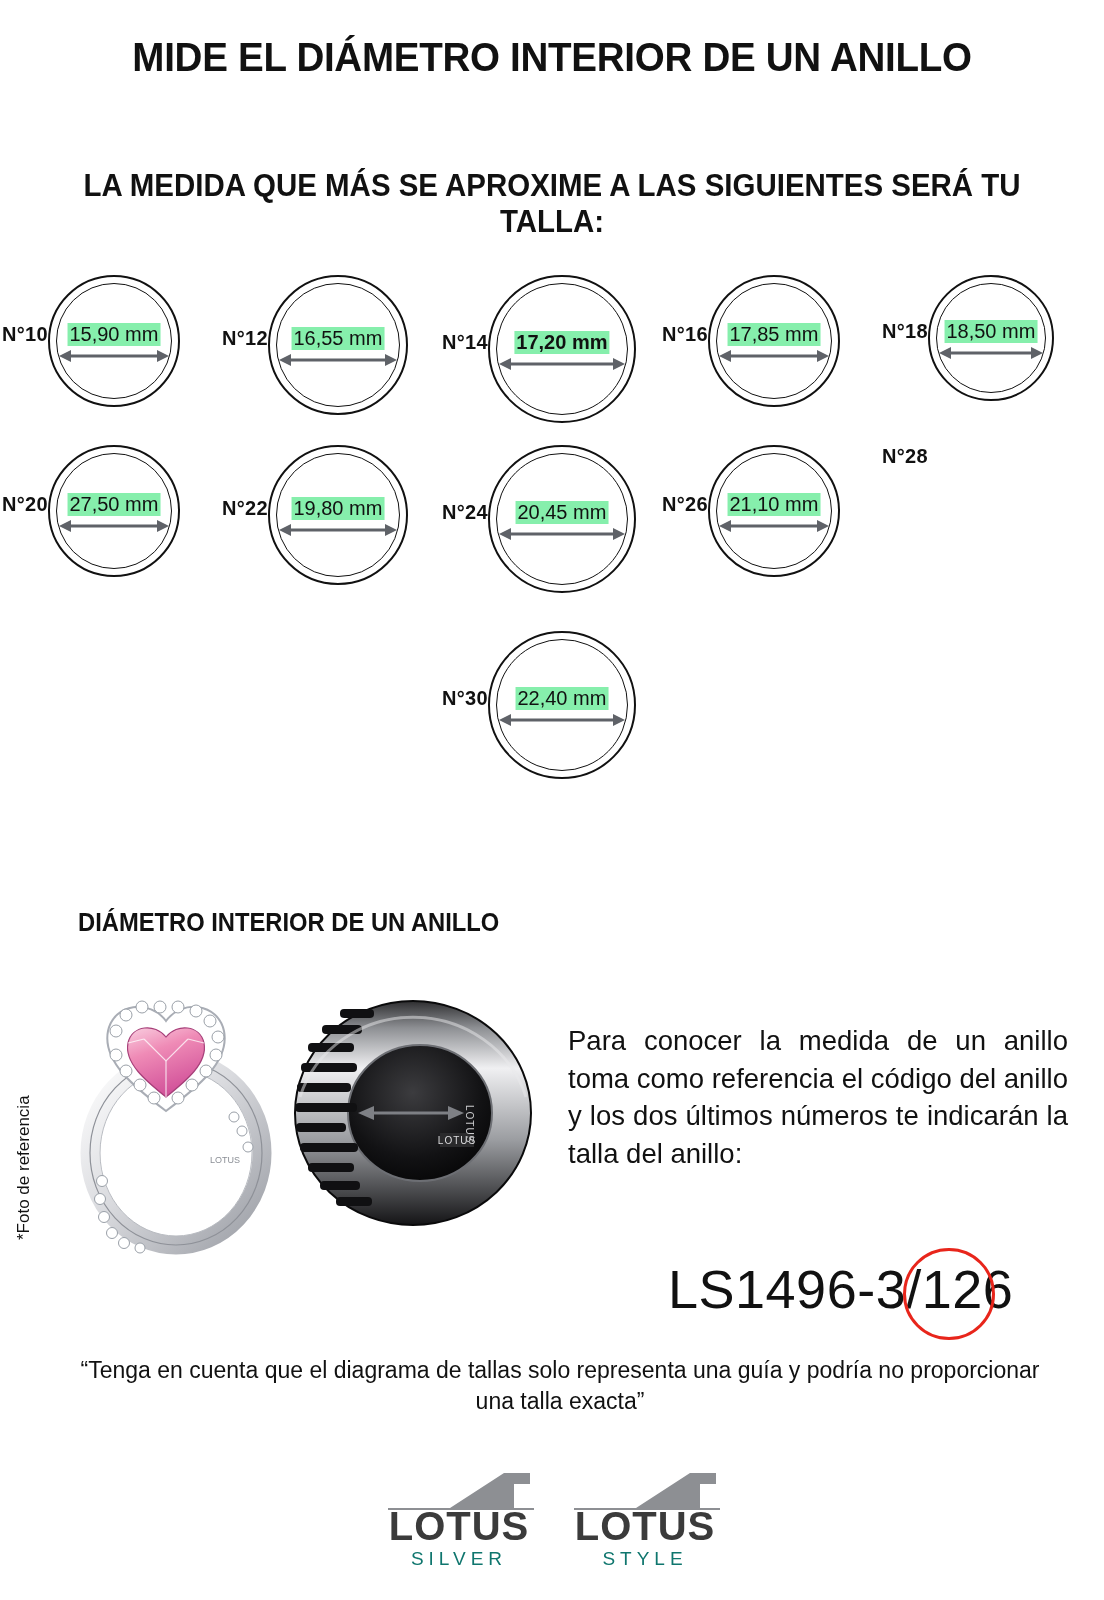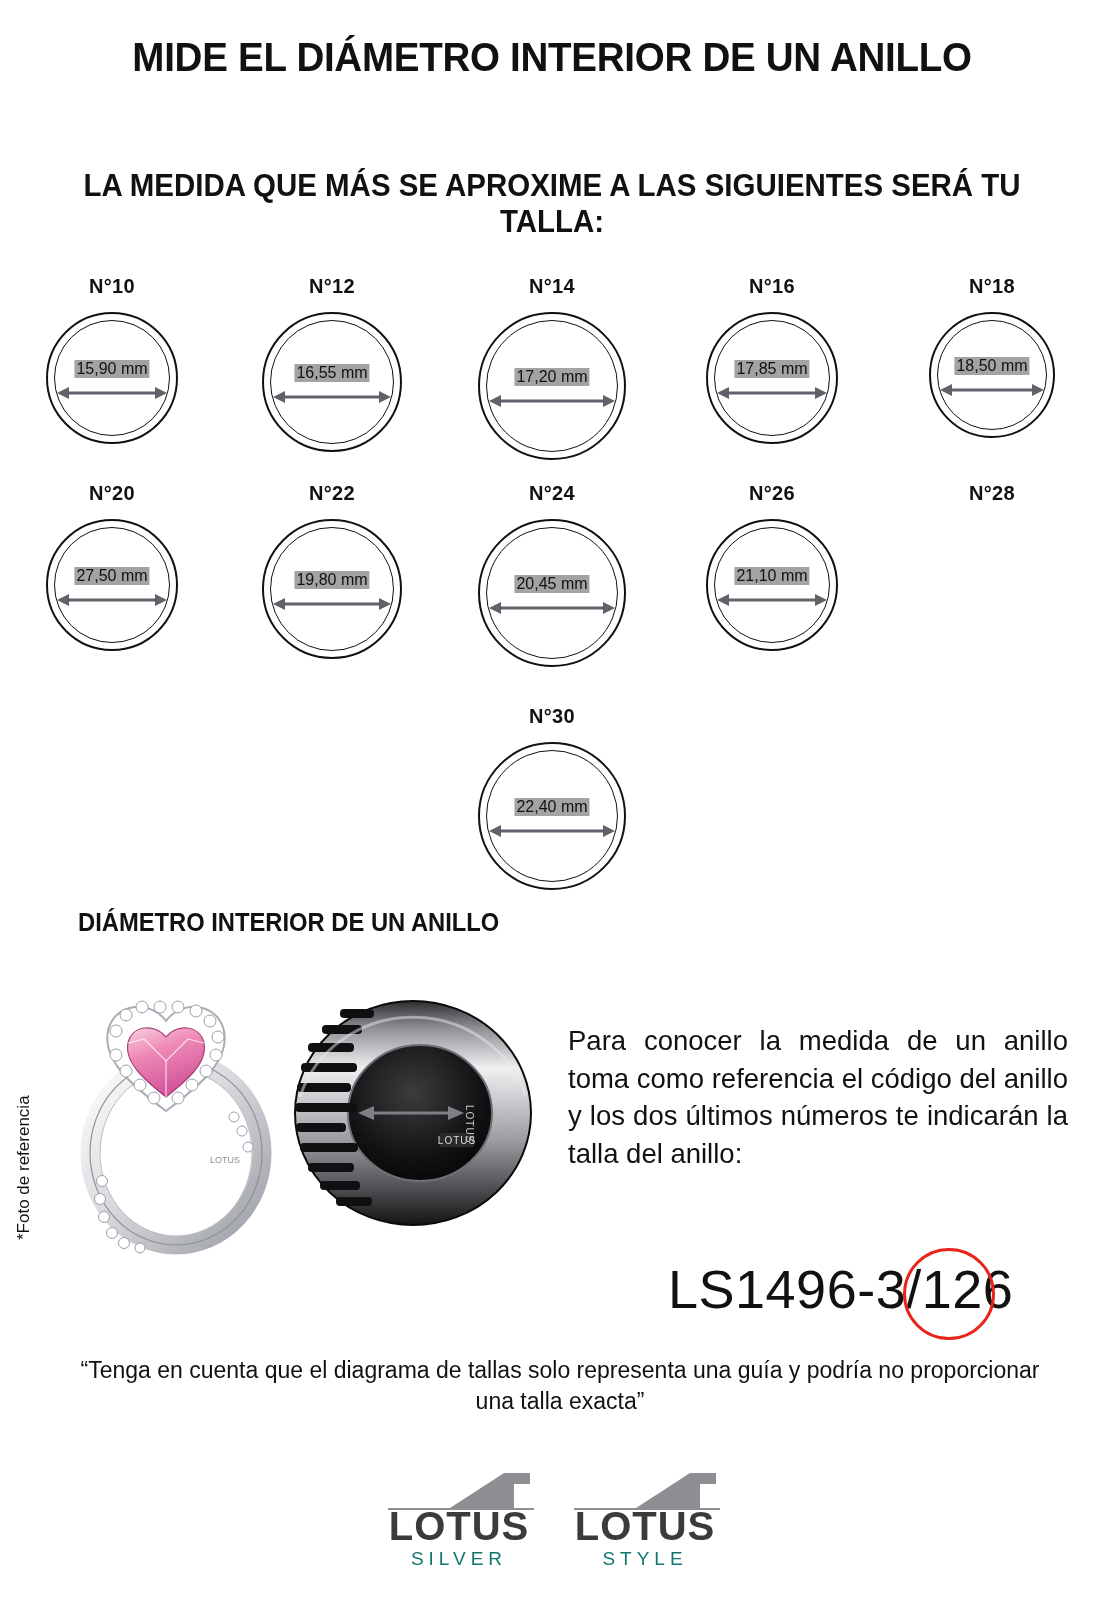--- a/index.html
+++ b/index.html
@@ -54,21 +54,21 @@
     width: 1104px;
   }
   .size-row {
     display: flex;
     justify-content: center;
     align-items: flex-start;
   }
   .size-cell {
     width: 220px;
     display: flex;
-    flex-direction: column;
+    flex-direction: row;
     align-items: center;
   }
   .size-label {
     font-size: 20px;
     font-weight: bold;
     letter-spacing: 0.3px;
     margin-bottom: 14px;
   }
   .ring-wrap {
     position: relative;
@@ -87,22 +87,22 @@
   }
   .ring-inner {
     border: 1px solid #111;
     border-radius: 50%;
     box-sizing: border-box;
   }
   .mm-text {
     position: absolute;
     left: 50%;
     transform: translateX(-50%);
-    font-size: 16px;
-    background: #a3a3a3;
+    font-size: 20px;
+    background: #86efac;
     padding: 0 2px;
     white-space: nowrap;
     z-index: 3;
     text-align: center;
   }
   .arrow-svg {
     position: absolute;
     left: 50%;
     transform: translateX(-50%);
     z-index: 2;
@@ -263,21 +263,21 @@
           <div class="size-label">N°14</div>
           <div class="ring-wrap" style="width: 148px; height: 148px;">
             <div class="ring-outer" style="width: 148px; height: 148px;">
               <div class="ring-inner" style="width: 132px; height: 132px;"></div>
             </div>
             <svg class="arrow-svg" width="126" height="22" viewBox="0 0 126 22" style="top: 78px;">
               <line x1="9" y1="11" x2="117" y2="11" stroke="#5f6268" stroke-width="3"></line>
               <polygon points="0,11 12,5 12,17" fill="#5f6268"></polygon>
               <polygon points="126,11 114,5 114,17" fill="#5f6268"></polygon>
             </svg>
-            <div class="mm-text" style="top: 56px;">17,20 mm</div>
+            <div class="mm-text" style="top: 56px; font-weight: bold;">17,20 mm</div>
           </div>
         </div>
         <div class="size-cell">
           <div class="size-label">N°16</div>
           <div class="ring-wrap" style="width: 132px; height: 132px;">
             <div class="ring-outer" style="width: 132px; height: 132px;">
               <div class="ring-inner" style="width: 116px; height: 116px;"></div>
             </div>
             <svg class="arrow-svg" width="110" height="22" viewBox="0 0 110 22" style="top: 70px;">
               <line x1="9" y1="11" x2="101" y2="11" stroke="#5f6268" stroke-width="3"></line>

